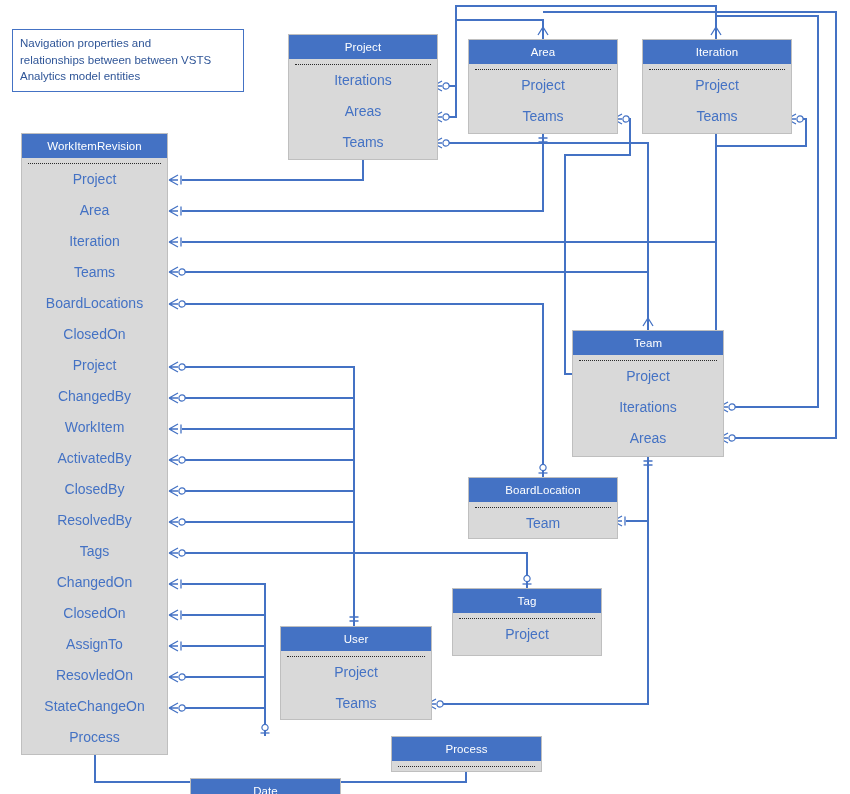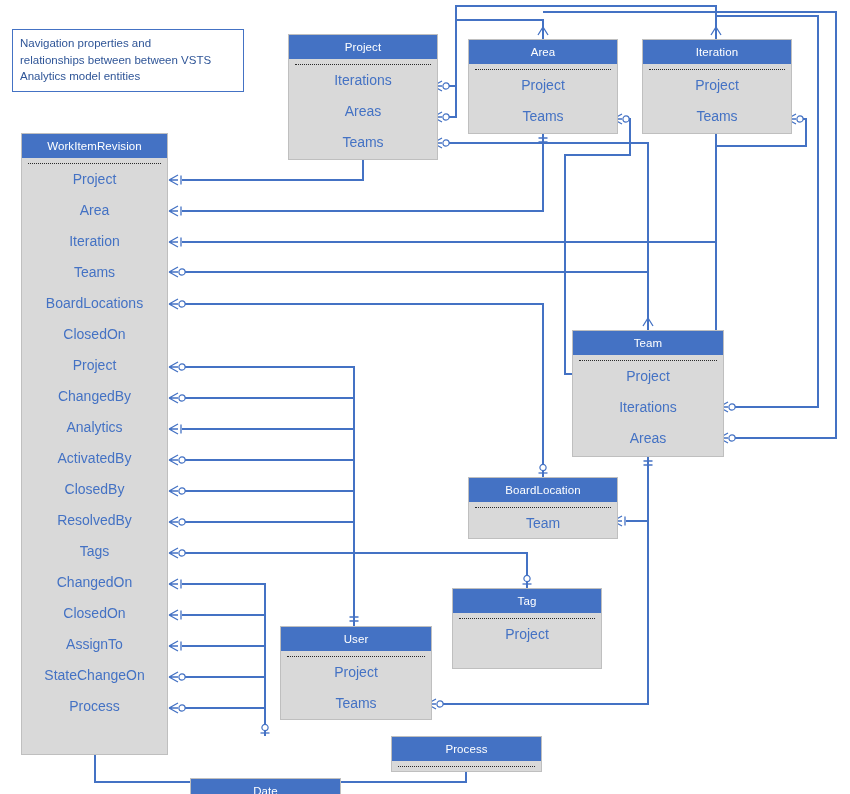--- a/index.html
+++ b/index.html
@@ -177,28 +177,29 @@
           <div class="divider"></div>
           <div class="rows">
             <div class="row">Project</div>
             <div class="row">Area</div>
             <div class="row">Iteration</div>
             <div class="row">Teams</div>
             <div class="row">BoardLocations</div>
             <div class="row">ClosedOn</div>
             <div class="row">Project</div>
             <div class="row">ChangedBy</div>
-            <div class="row">Analytics</div>
+            <div class="row">WorkItem</div>
             <div class="row">ActivatedBy</div>
             <div class="row">ClosedBy</div>
             <div class="row">ResolvedBy</div>
             <div class="row">Tags</div>
             <div class="row">ChangedOn</div>
             <div class="row">ClosedOn</div>
             <div class="row">AssignTo</div>
+            <div class="row">ResovledOn</div>
             <div class="row">StateChangeOn</div>
             <div class="row">Process</div>
           </div>
         </div>
       </div>
       <div class="entity" style="left: 288px; top: 34px; width: 150px; height: 126px;">
         <div class="hdr">Project</div>
         <div class="body">
           <div class="divider"></div>
           <div class="rows">
@@ -241,21 +242,21 @@
       </div>
       <div class="entity" style="left: 468px; top: 477px; width: 150px; height: 62px;">
         <div class="hdr">BoardLocation</div>
         <div class="body">
           <div class="divider"></div>
           <div class="rows">
             <div class="row">Team</div>
           </div>
         </div>
       </div>
-      <div class="entity" style="left: 452px; top: 588px; width: 150px; height: 81px;">
+      <div class="entity" style="left: 452px; top: 588px; width: 150px; height: 68px;">
         <div class="hdr">Tag</div>
         <div class="body">
           <div class="divider"></div>
           <div class="rows">
             <div class="row">Project</div>
           </div>
         </div>
       </div>
       <div class="entity" style="left: 280px; top: 626px; width: 152px; height: 94px;">
         <div class="hdr">User</div>

